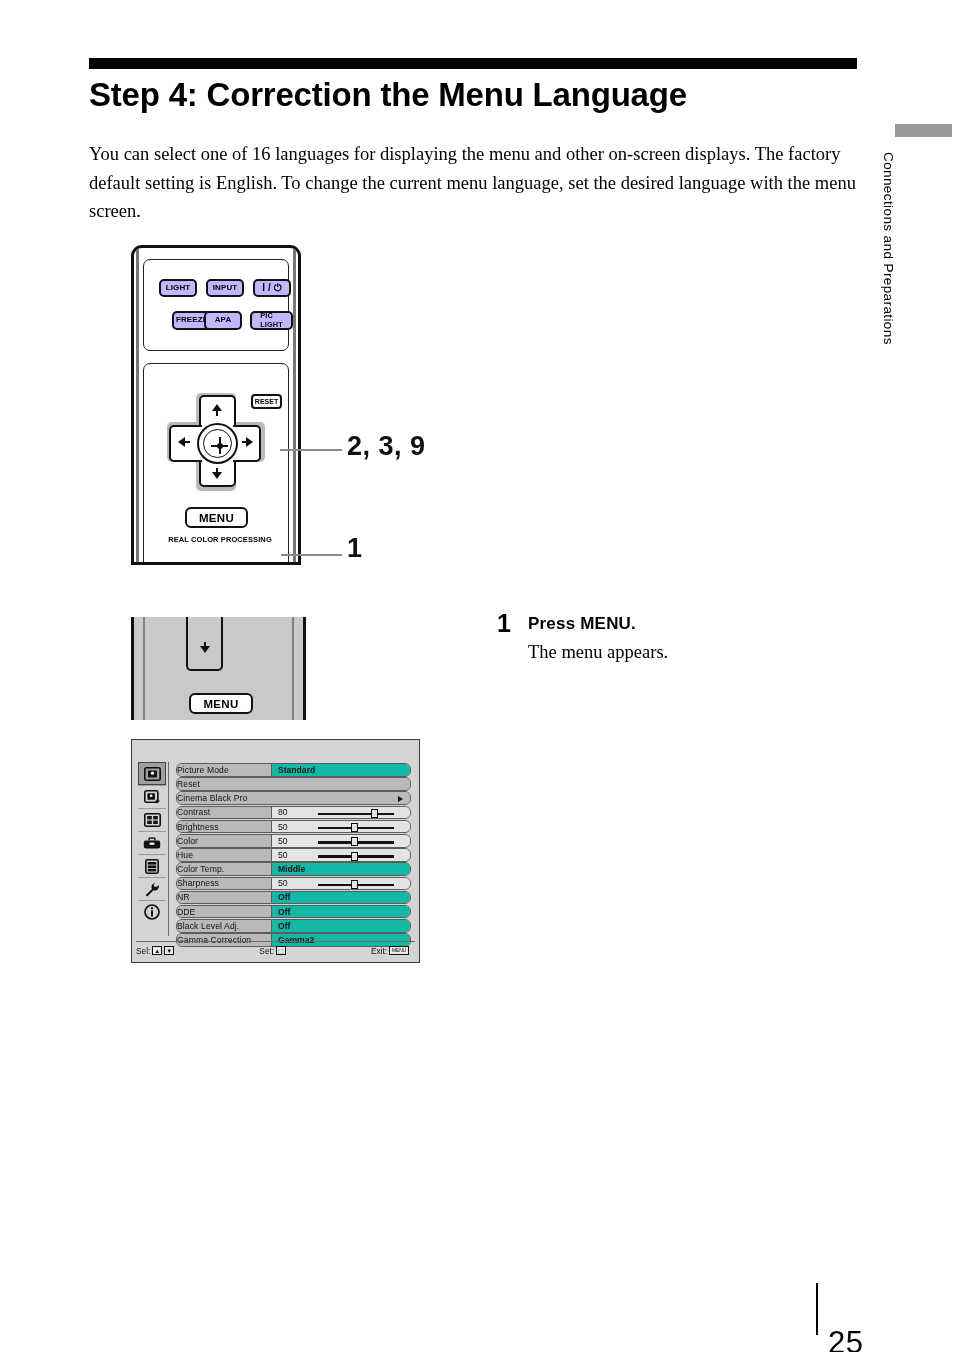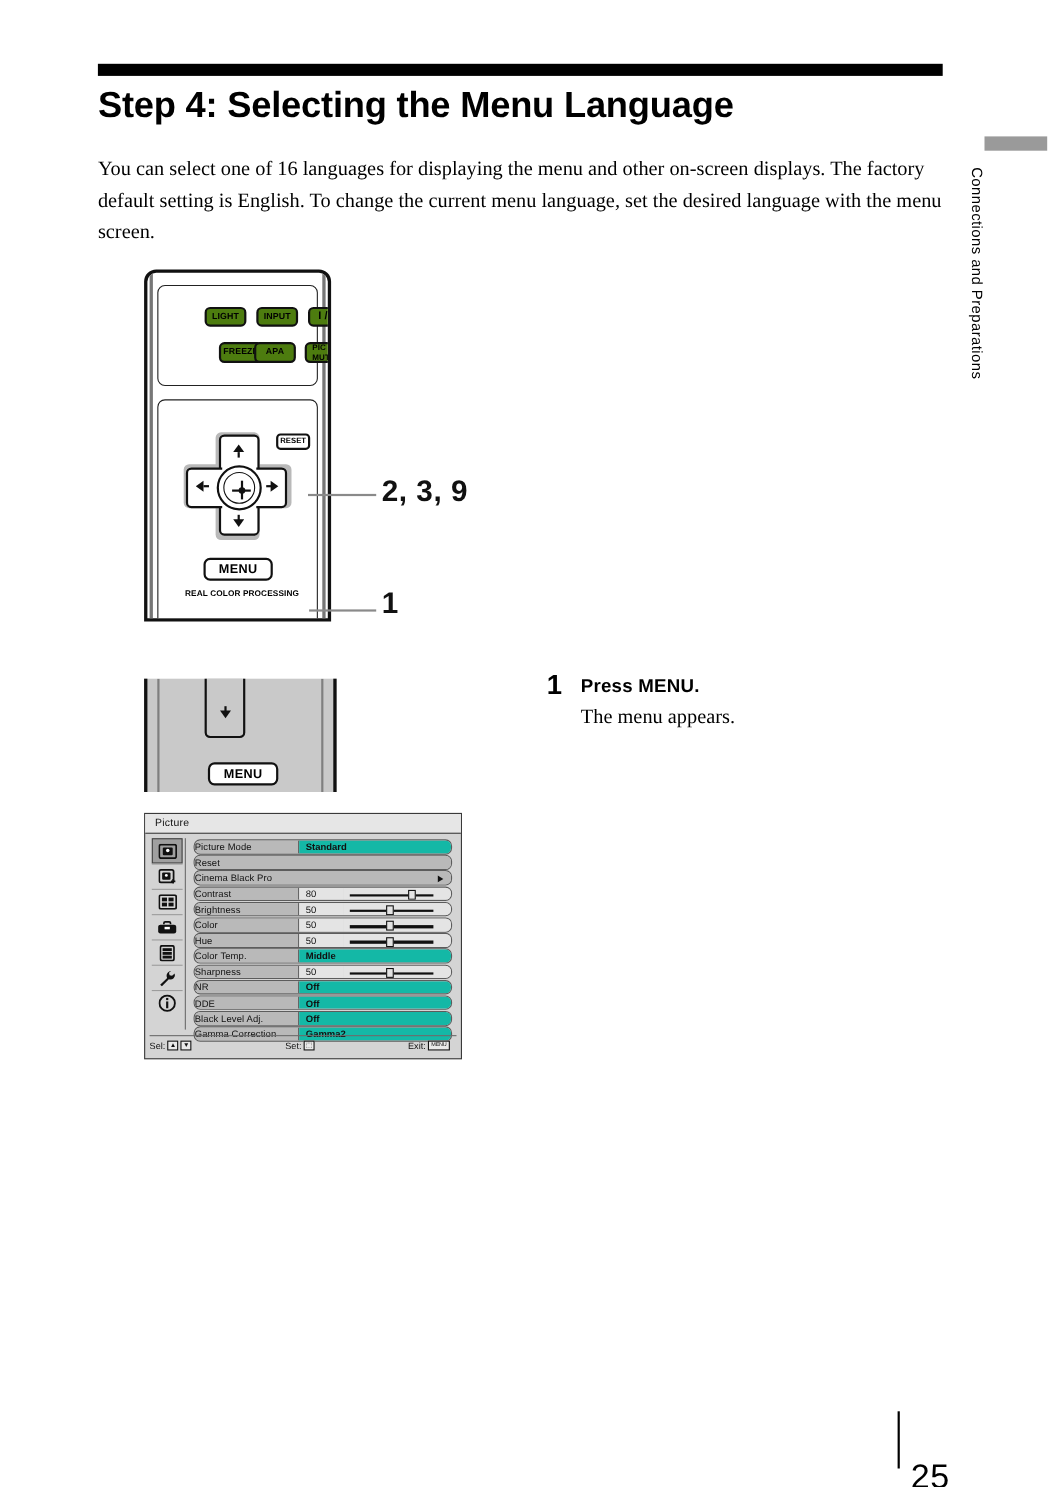--- a/index.html
+++ b/index.html
@@ -73,29 +73,28 @@
   }
   .remote-inner-bottom {
     position:absolute; left:9px; top:115px; width:146px; height:200px;
     border:1.5px solid #222; border-radius:7px 7px 0 0; background:#fff;
   }
 
   .btn {
     position:absolute;
     border:2.3px solid #111;
     border-radius:5px;
-    background:#4d7c0f;
+    background:#c4b5fd;
     font-family:"Liberation Sans", sans-serif;
     font-weight:bold;
     font-size:8px;
     display:flex; align-items:center; justify-content:center;
     line-height:8.5px;
     letter-spacing:0.1px;
     color:#000;
-    margin-left:27px;
   }
   .btn-light  { left:25px;  top:31px;  width:38px; height:18px; }
   .btn-input  { left:72px;  top:31px;  width:38px; height:18px; }
   .btn-power  { left:119px; top:31px;  width:38px; height:18px; font-size:10px; }
   .btn-freeze { left:38px;  top:63px;  width:40px; height:19px; }
   .btn-apa    { left:70px;  top:63px;  width:38px; height:19px; }
   .btn-muting { left:116px; top:63px;  width:43px; height:19px; font-size:7.3px; }
 
   
   .dpad {
@@ -326,21 +325,21 @@
     min-width:9px; height:9px; padding:0 1px;
     border:1px solid #111; background:#e9e9e9;
     font-size:6px; line-height:1;
   }
   .keybox.menu { font-size:5px; padding:0 2px; letter-spacing:-0.2px; }
 </style>
 </head>
 <body>
 
 <div class="top-rule"></div>
-<div class="page-title">Step 4: Selecting the Menu Language</div>
+<div class="page-title">Step 4: Correction the Menu Language</div>
 <div class="intro">You can select one of 16 languages for displaying the menu and other on-screen displays. The factory default setting is English. To change the current menu language, set the desired language with the menu screen.</div>
 
 <div class="side-tab"></div>
 <div class="side-text">Connections and Preparations</div>
 
 <div class="page-num-rule"></div>
 <div class="page-num">25</div>
 
 <div class="remote-wrap">
   <div class="remote-body">
@@ -349,21 +348,21 @@
 
     <div class="remote-inner-top"></div>
     <div class="remote-inner-bottom"></div>
 
     <div class="btn btn-light">LIGHT</div>
     <div class="btn btn-input">INPUT</div>
     <div class="btn btn-power">I / ⏻</div>
     <div class="btn btn-freeze">FREEZE</div>
     <div class="btn btn-apa">APA</div>
     <div class="btn btn-muting" style="white-space:pre-line;">PIC
-MUTING</div>
+LIGHT</div>
 
     <div class="btn-reset">RESET</div>
 
     <div class="dpad">
       <div class="dpad-outer">
         <div class="cross-v-o"></div>
           <div class="cross-h-o"></div>
       </div>
       <div class="cross-v"></div>
       <div class="cross-h"></div>
@@ -407,21 +406,20 @@
   <div class="arrow-tail-v" style="position:absolute; left:70px; top:25px;"></div>
 
   <div class="btn-menu-cu">MENU</div>
 </div>
 
 <div class="step-num">1</div>
 <div class="step-head">Press MENU.</div>
 <div class="step-body">The menu appears.</div>
 
 <div class="osd">
-  <div class="osd-title">Picture</div>
 
   <div class="osd-sidebar" id="osd-sidebar">
       <div class="osd-icon sel">
         <svg width="17" height="14" viewBox="0 0 17 14">
           <rect x="0.8" y="0.8" width="15.4" height="12.4" rx="1.5" fill="none" stroke="#111" stroke-width="1.6"></rect>
           <rect x="4" y="3.4" width="9" height="7.2" rx="1" fill="#111"></rect>
           <circle cx="8.5" cy="6.2" r="1.6" fill="#fff"></circle>
         </svg>
       </div>
       <div class="osd-icon">

